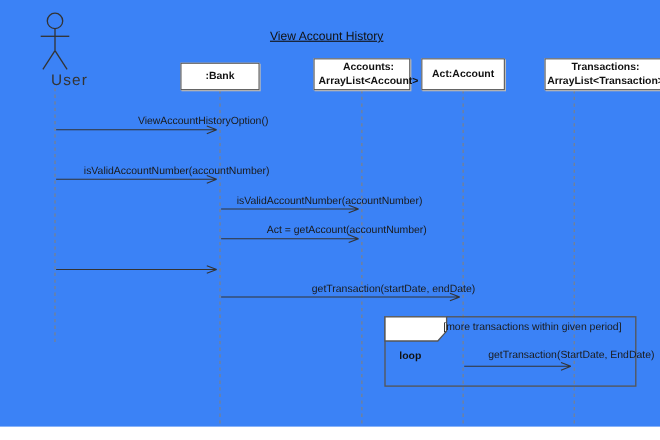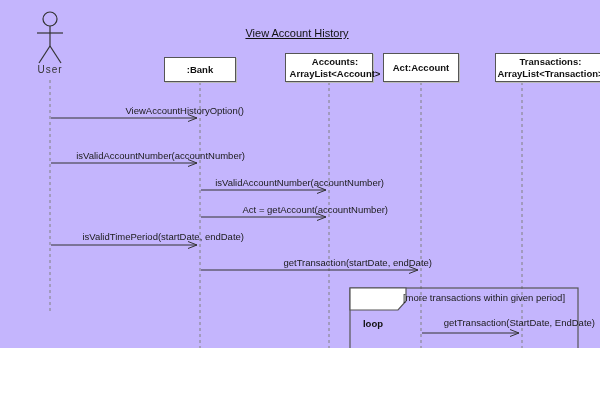--- a/index.html
+++ b/index.html
@@ -1,28 +1,28 @@
 <!DOCTYPE html>
 <html><head>
 <meta charset="utf-8">
 <style>
   html,body { margin:0; padding:0; background:#ffffff; }
   .canvas {
-    position:relative; width:600px; height:348px; background:#c4b5fd;
+    position:relative; width:600px; height:388px; background:#3b82f6;
     font-family:"Liberation Sans", sans-serif; overflow:hidden;
   }
   .layer { position:absolute; left:0; top:0; width:600px; height:400px; }
   .title {
     position:absolute; left:197px; top:27px; width:200px;
     font-size:11px; color:#111; text-align:center;
     text-decoration:underline; white-space:nowrap;
   }
   .actor-label {
     position:absolute; left:20px; top:64px; width:60px;
-    font-size:10px; color:#333; text-align:center; letter-spacing:1px;
+    font-size:14px; color:#333; text-align:right; letter-spacing:1px;
   }
   .box {
     position:absolute; border:1px solid #555; background:#fff;
     display:flex; align-items:center; justify-content:center;
     box-sizing:border-box; box-shadow:1px 1px 0 #bbb;
   }
   .box-label {
     font-weight:bold; font-size:9.5px; line-height:12px; color:#111;
     text-align:center; white-space:pre-line;
   }
@@ -94,20 +94,19 @@
   </div>
   <div class="box" style="left:467px; top:53px; width:111px; height:29px;margin-left:28px;">
     <span class="box-label">Transactions:
 ArrayList&lt;Transaction&gt;</span>
   </div>
 
   <div class="msg-label" style="left:4px; top:105px;">ViewAccountHistoryOption()</div>
   <div class="msg-label" style="left:5px; top:150px;">isValidAccountNumber(accountNumber)</div>
   <div class="msg-label" style="left:144px; top:177px;">isValidAccountNumber(accountNumber)</div>
   <div class="msg-label" style="left:148px; top:204px;">Act = getAccount(accountNumber)</div>
-  <div class="msg-label" style="left:4px; top:231px;">isValidTimePeriod(startDate, endDate)</div>
   <div class="msg-label" style="left:192px; top:257px;">getTransaction(startDate, endDate)</div>
   <div class="msg-label" style="left:355px; top:317px;">getTransaction(StartDate, EndDate)</div>
 
   <div class="loop-op">loop</div>
   <div class="guard">[more transactions within given period]</div>
 
 </div>
 
 </body></html>

